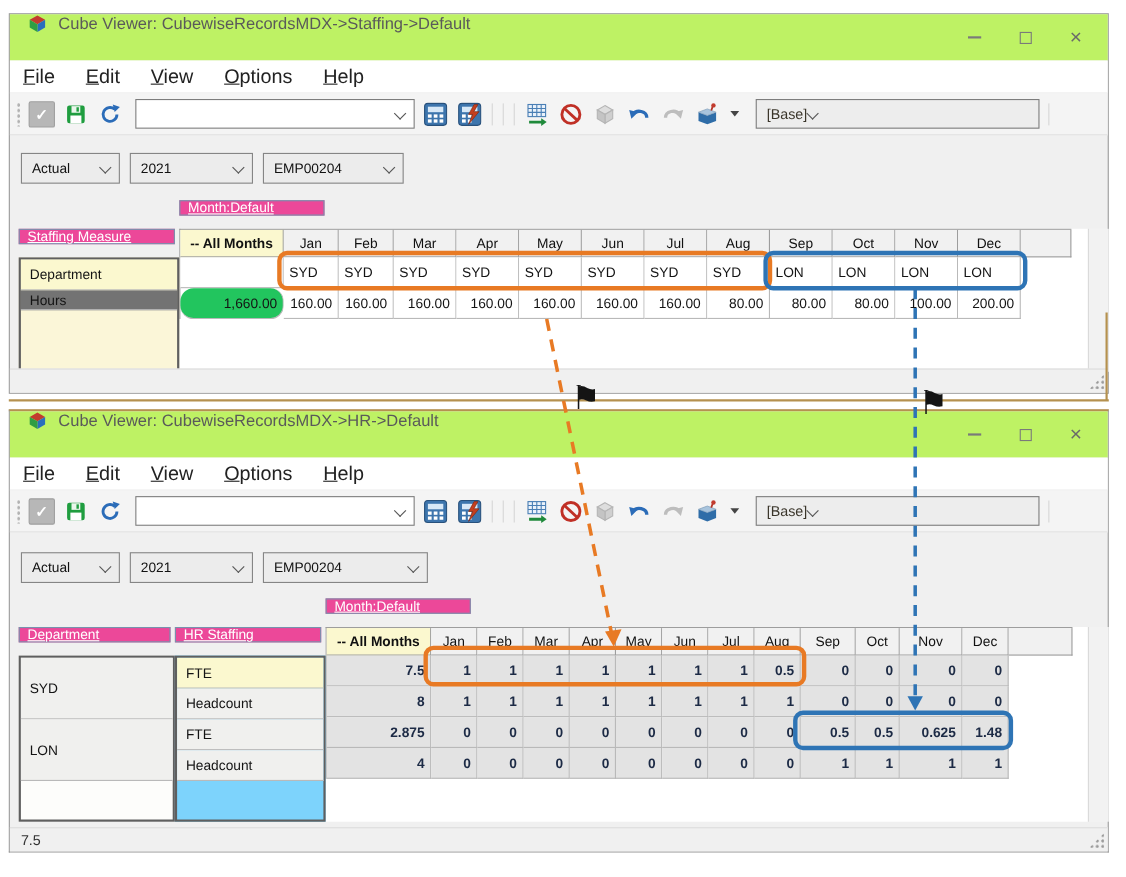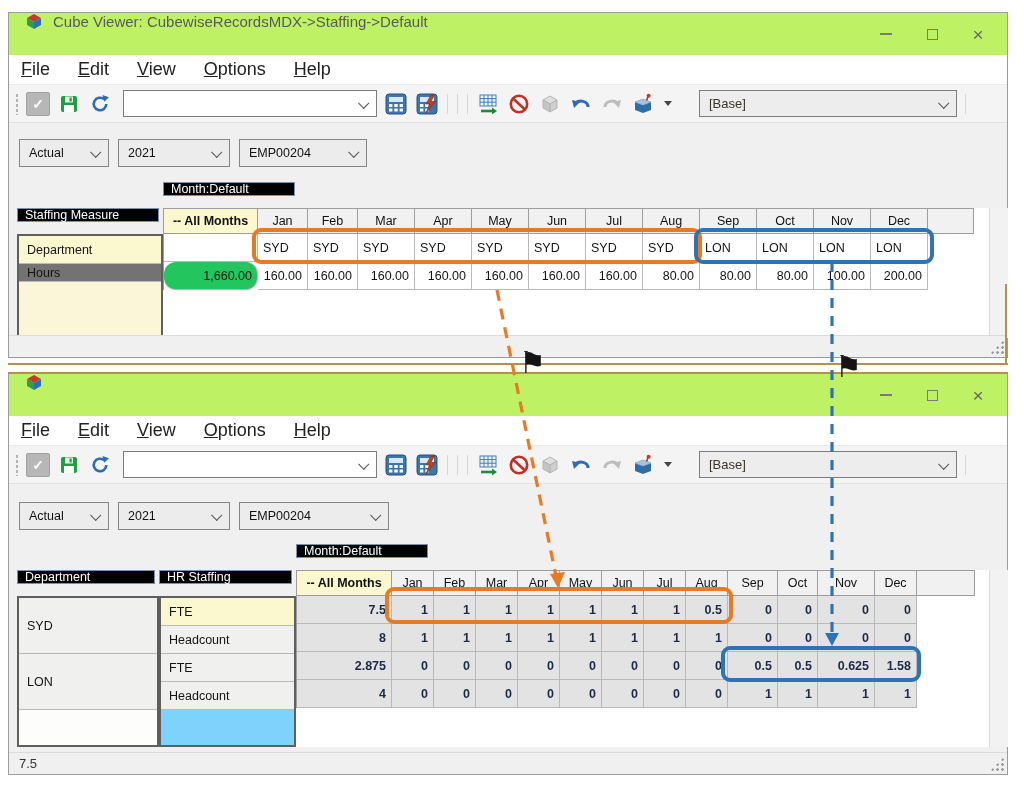--- a/index.html
+++ b/index.html
@@ -19,32 +19,32 @@
   .closeglyph{font-size:19px;line-height:19px;color:#6a6a6a;}
   .menubar{position:absolute;left:0;right:0;top:42px;height:30px;background:#fff;display:flex;align-items:center;gap:28px;padding-left:12px;font-size:18px;color:#222;border-bottom:1px solid #ececec;box-sizing:border-box;}
   .menubar u{text-decoration:underline;}
   .toolbar{position:absolute;left:0;right:0;top:72px;height:38px;background:#f4f4f4;border-bottom:1px solid #e2e2e2;display:flex;align-items:center;gap:7px;padding-left:6px;box-sizing:border-box;}
   .tbgrip{width:4px;height:22px;background-image:radial-gradient(#b2b2b2 1.1px,transparent 1.4px);background-size:4px 5px;}
   .tbtn{width:24px;height:24px;display:flex;align-items:center;justify-content:center;}
   .checkbtn{width:22px;height:22px;background:#b7b7b7;border:1px solid #a0a0a0;border-radius:2px;color:#fff;font-size:14px;font-weight:bold;display:flex;align-items:center;justify-content:center;}
   .vsep{width:1px;height:20px;background:#d6d6d6;margin:0 1px;}
   .combo{height:27px;background:#fff;border:1px solid #7d7d7d;display:flex;align-items:center;justify-content:flex-end;padding:0 9px;box-sizing:border-box;}
   .combo.filter{width:254px;margin-left:4px;}
-  .combo.base{width:258px;background:#ededed;justify-content:space-between;font-size:13px;color:#3a352a;margin-left:20px;}
+  .combo.base{width:258px;background:#ededed;justify-content:flex-start;font-size:13px;color:#3a352a;margin-left:8px;}
   .chev{width:7px;height:7px;border-right:1.7px solid #555;border-bottom:1.7px solid #555;transform:rotate(45deg) translateY(-1px);display:inline-block;}
   .caret-down{width:0;height:0;border-left:4px solid transparent;border-right:4px solid transparent;border-top:5px solid #444;margin-left:2px;}
   .selrow{position:absolute;left:10px;display:flex;gap:9px;}
   #win-top .selrow{top:126px;}
   #win-bot .selrow{top:128px;}
   .selbtn{height:28px;background:#ececec;border:1px solid #858585;display:flex;align-items:center;justify-content:space-between;padding:0 9px;font-size:12.5px;color:#111;box-sizing:border-box;}
 
   
   .gridbg{position:absolute;background:#fff;}
   .scrollstrip{position:absolute;width:18px;background:#f2f2f2;border-left:1px solid #dadada;}
-  .dimtab{position:absolute;height:14px;background:#000000;border:1px solid #7792ad;color:#fff;font-size:12.5px;display:flex;align-items:center;padding-left:7px;box-sizing:border-box;}
+  .dimtab{position:absolute;height:14px;background:#ec4899;border:1px solid #7792ad;color:#fff;font-size:12.5px;display:flex;align-items:center;padding-left:7px;box-sizing:border-box;text-decoration:underline;}
   .rowline{position:absolute;display:flex;border-left:1px solid #9d9d9d;box-sizing:border-box;}
   .rowline .c{box-sizing:border-box;border-right:1px solid #b9b9b9;border-bottom:1px solid #b9b9b9;font-size:12.5px;display:flex;align-items:center;padding:0 5px;white-space:nowrap;overflow:hidden;}
   .hrow{height:26px;border-top:1px solid #9d9d9d;}
   .hrow .c{background:#f1f1f1;border-color:#9d9d9d;justify-content:center;color:#111;}
   .hrow .c:first-child{background:#fbf8cf;font-weight:bold;}
   .drow{height:28px;}
   .drow .c:last-child{border:none;background:transparent;}
   
   .cols-top .c:nth-child(1){width:94px;}
   .cols-top .c:nth-child(2),.cols-top .c:nth-child(3){width:50px;}
@@ -286,20 +286,21 @@
     </div>
   </div>
 
   <div class="win" id="win-bot">
     <div class="titlebar">
       <svg width="18" height="18" viewBox="0 0 18 18">
           <polygon points="9,1 16,5 9,9 2,5" fill="#c23b2e"></polygon>
           <polygon points="16,5 16,12 9,16 9,9" fill="#2a6fbd"></polygon>
           <polygon points="2,5 9,9 9,16 2,12" fill="#2f9e44"></polygon>
         </svg>
+      <span class="apptitle">Cube Viewer: CubewiseRecordsMDX-&gt;HR-&gt;Default</span>
       <div class="winctrls">
         <span class="wbtn">
             <i class="minico"></i>
           </span>
         <span class="wbtn">
             <i class="maxico"></i>
           </span>
         <span class="wbtn">
             <span class="closeglyph">×</span>
           </span>
@@ -486,21 +487,21 @@
         <span class="c">0</span>
         <span class="c">0</span>
         <span class="c">0</span>
         <span class="c">0</span>
         <span class="c">0</span>
         <span class="c">0</span>
         <span class="c">0</span>
         <span class="c">0.5</span>
         <span class="c">0.5</span>
         <span class="c">0.625</span>
-        <span class="c">1.58</span>
+        <span class="c">1.48</span>
         <span class="c"></span>
       </div>
     <div class="rowline drow cols-bot brow" style="left:287px;top:306px;">
         <span class="c">4</span>
         <span class="c">0</span>
         <span class="c">0</span>
         <span class="c">0</span>
         <span class="c">0</span>
         <span class="c">0</span>
         <span class="c">0</span>

